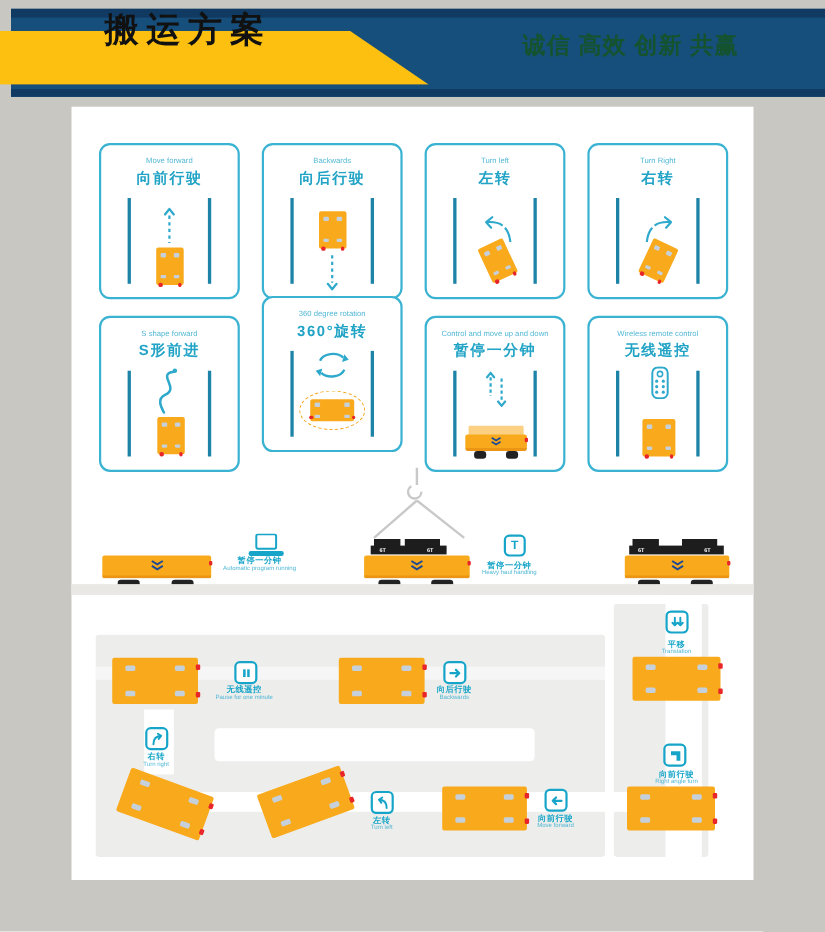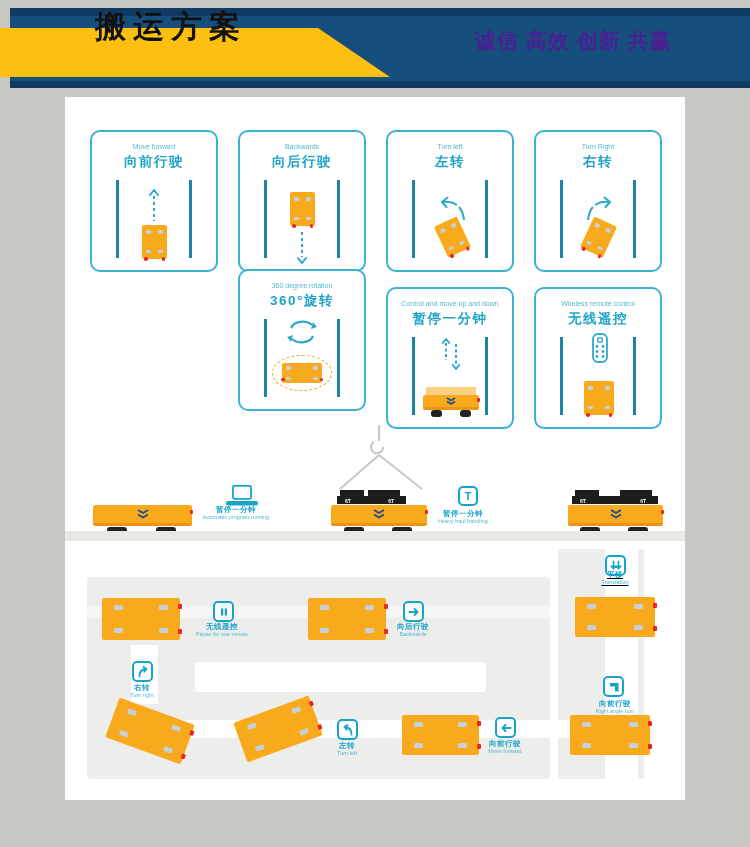--- a/index.html
+++ b/index.html
@@ -8,21 +8,21 @@
 
   
   .band{position:absolute;left:10px;top:8px;width:740px;height:80px;background:#174f7c;}
   .band-edge{position:absolute;left:0;width:100%;height:8px;background:#103a61;}
   .band-edge.top{top:0;} .band-edge.bot{bottom:0;height:7px;}
   .flag{position:absolute;left:0;top:28px;width:390px;height:49px;background:#fdc011;
         clip-path:polygon(0 0,318px 0,390px 100%,0 100%);}
   .flag-title{position:absolute;left:95px;top:6px;font-size:31px;font-weight:bold;color:#111;
         letter-spacing:7px;}
   .slogan{position:absolute;left:475px;top:27px;width:250px;font-size:21px;font-weight:bold;
-        color:#4c1d95;letter-spacing:1px;white-space:nowrap;}
+        color:#14532d;letter-spacing:1px;white-space:nowrap;}
 
   
   .panel{position:absolute;left:65px;top:97px;width:620px;height:703px;background:#ffffff;}
 
   
   .card{position:absolute;width:128px;height:142px;background:#fff;border:2px solid #3ab2d2;
         border-radius:10px;box-sizing:border-box;}
   .c-en{position:absolute;top:11px;left:0;width:100%;text-align:center;font-size:7px;color:#52b8d4;}
   .c-zh{position:absolute;top:21px;left:0;width:100%;text-align:center;font-size:13.5px;
         font-weight:bold;color:#21a3c6;letter-spacing:1.5px;}
@@ -163,20 +163,38 @@
       <div class="veh-v" style="left:50px;top:88px;transform:rotate(25deg);">
         <span class="pad a"></span>
           <span class="pad b"></span>
           <span class="pad c"></span>
           <span class="pad d"></span>
         <span class="rd l"></span>
           <span class="rd r"></span>
       </div>
     </div>
 
+    <div class="card" style="left:25px;top:190px;">
+      <div class="c-en">S shape forward</div>
+      <div class="c-zh">S形前进</div>
+      <div class="lane l"></div>
+      <div class="lane r"></div>
+      <svg style="position:absolute;left:46px;top:44px;" width="30" height="46" viewBox="0 0 30 46">
+        <circle cx="21" cy="4" r="2" fill="#2ea9cc"></circle>
+        <path d="M20 5 C4 7 26 20 12 26 C4 30 9 38 11 42" stroke="#2ea9cc" stroke-width="2.3" fill="none" stroke-linecap="round"></path>
+      </svg>
+      <div class="veh-v" style="left:51px;top:90px;">
+        <span class="pad a"></span>
+          <span class="pad b"></span>
+          <span class="pad c"></span>
+          <span class="pad d"></span>
+        <span class="rd l"></span>
+          <span class="rd r"></span>
+      </div>
+    </div>
 
     <div class="card" style="left:173px;top:172px;">
       <div class="c-en">360 degree rotation</div>
       <div class="c-zh">360°旋转</div>
       <div class="lane l"></div>
       <div class="lane r"></div>
       <svg style="position:absolute;left:46px;top:47px;" width="32" height="28" viewBox="0 0 32 28">
         <path d="M26 7 A12 8.5 0 0 0 5 10" stroke="#2ea9cc" stroke-width="2.2" fill="none"></path>
         <path d="M6 21 A12 8.5 0 0 0 27 18" stroke="#2ea9cc" stroke-width="2.2" fill="none"></path>
         <polygon points="27,4 31,9 25,11" fill="#2ea9cc"></polygon>
@@ -394,21 +412,21 @@
     <div class="ls" style="left:293px;top:525px;">
       <div class="zh">向后行驶</div>
       <div class="en">Backwards</div>
     </div>
 
     <div class="ib" style="left:540px;top:458px;">
       <svg width="14" height="14" viewBox="0 0 14 14">
         <path d="M4.5 2.5 v7 M4.5 9.5 l-2.2 -2.4 M4.5 9.5 l2.2 -2.4 M9.5 2.5 v7 M9.5 9.5 l-2.2 -2.4 M9.5 9.5 l2.2 -2.4" stroke="#16a5c8" stroke-width="1.8" fill="none" stroke-linecap="round"></path>
       </svg>
     </div>
-    <div class="ls" style="left:495px;top:473px;text-decoration:underline;">
+    <div class="ls" style="left:495px;top:484px;">
       <div class="zh">平移</div>
       <div class="en">Translation</div>
     </div>
 
     <div class="ib" style="left:538px;top:579px;">
       <svg width="14" height="14" viewBox="0 0 14 14">
         <path d="M3 3 h8.5 v8.5 h-3.5 v-5 h-5 z" fill="#16a5c8"></path>
       </svg>
     </div>
     <div class="ls" style="left:495px;top:602px;">

